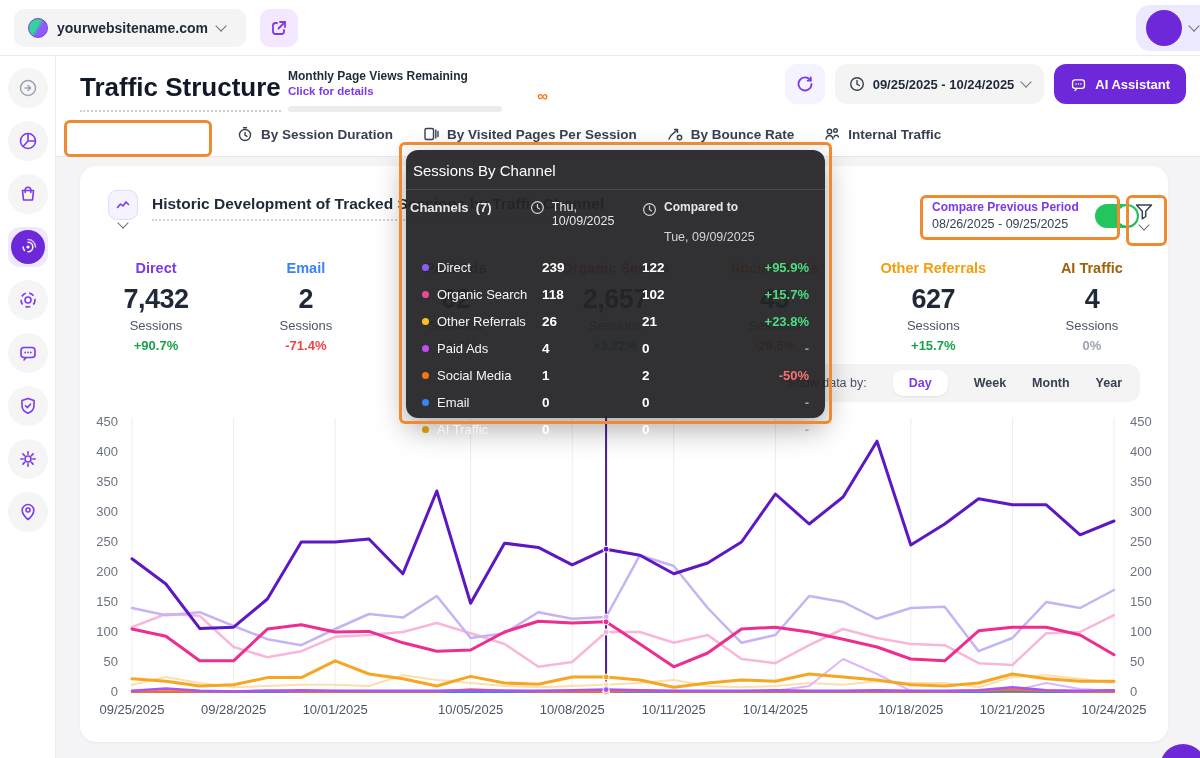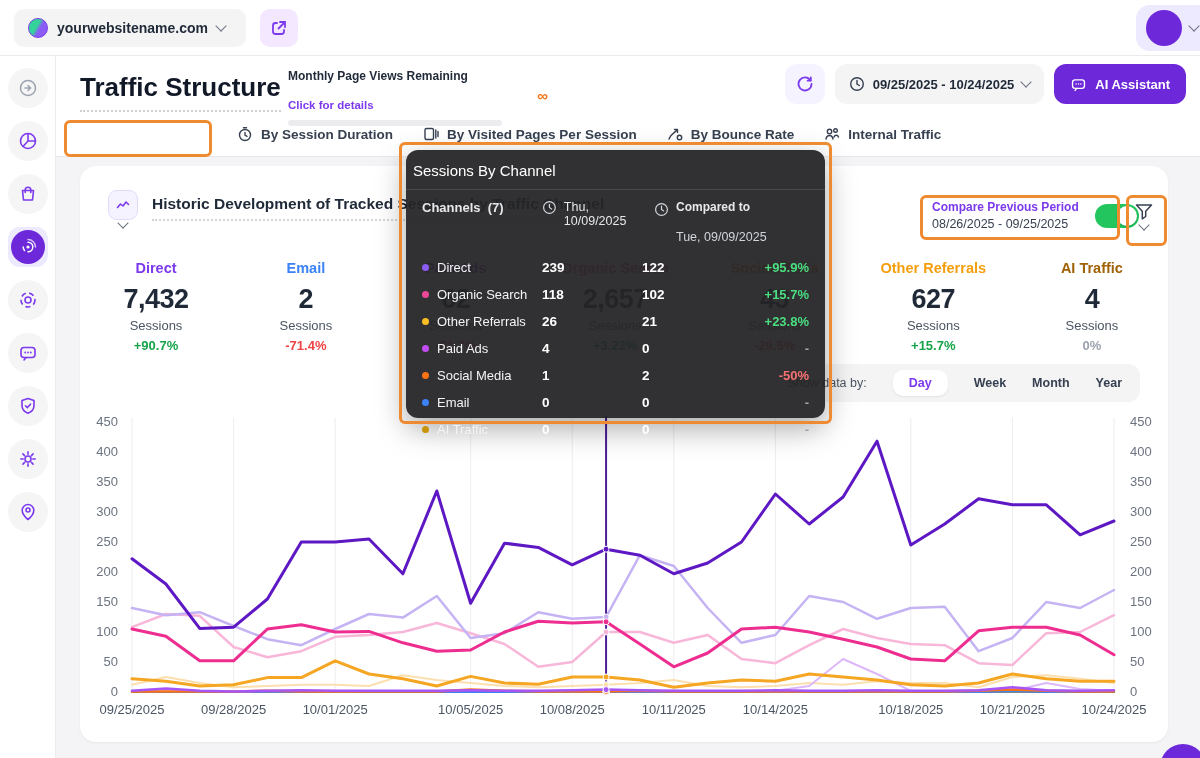--- a/index.html
+++ b/index.html
@@ -20,21 +20,21 @@
   .sidebar { position:absolute; left:0; top:56px; width:56px; height:702px; background:#fff; border-right:1px solid #ececee; display:flex; flex-direction:column; align-items:center; padding-top:12px; gap:13px; z-index:4; }
   .side-ico { width:40px; height:40px; border-radius:50%; background:#f5f5f6; display:flex; align-items:center; justify-content:center; cursor:pointer; }
   .side-ico.active-wrap { border-radius:12px; background:#ede9fe; }
   .side-ico.active-wrap .inner { width:34px; height:34px; border-radius:50%; background:#6d28d9; display:flex; align-items:center; justify-content:center; }
 
   
   .pagehead { position:absolute; left:56px; top:56px; width:1144px; height:101px; background:#fff; border-bottom:1px solid #e8e8ea; z-index:3; }
   .page-title { position:absolute; left:24px; top:16px; font-size:26px; font-weight:700; color:#111827; border-bottom:2px dotted #cfcfd4; padding-bottom:7px; }
   .quota { position:absolute; left:232px; top:13px; width:214px; }
   .quota-title { font-size:12px; font-weight:700; color:#1f2937; }
-  .quota-link { font-size:11.5px; font-weight:600; color:#7c3aed; margin-top:16px; cursor:pointer; }
+  .quota-link { font-size:11.5px; font-weight:600; color:#7c3aed; margin-top:2px; cursor:pointer; }
   .quota-bar { margin-top:9px; width:214px; height:6px; border-radius:3px; background:#ececee; }
   .quota-inf { position:absolute; right:-46px; top:18px; color:#f97316; font-size:15px; font-weight:700; }
   .headright { position:absolute; right:14px; top:8px; display:flex; align-items:center; gap:10px; }
   .refresh-btn { width:40px; height:40px; border-radius:12px; background:#f5f3ff; display:flex; align-items:center; justify-content:center; cursor:pointer; }
   .date-pill { height:40px; background:#f4f4f5; border-radius:12px; display:flex; align-items:center; gap:8px; padding:0 14px; cursor:pointer; }
   .date-pill span { font-size:13px; font-weight:600; color:#1f2937; }
   .ai-btn { height:40px; background:#6d28d9; border-radius:12px; display:flex; align-items:center; gap:8px; padding:0 16px; cursor:pointer; }
   .ai-btn span { font-size:13px; font-weight:700; color:#fff; }
 
   .tabs { position:absolute; left:22px; bottom:9px; display:flex; gap:30px; align-items:center; }
@@ -67,21 +67,21 @@
   .showdata { background:#f4f4f5; border-radius:12px; display:flex; align-items:center; gap:26px; padding:6px 18px 6px 16px; height:38px; }
   .showdata-label { font-size:12.5px; color:#4b5563; }
   .sd-opt { font-size:12.5px; font-weight:600; color:#374151; cursor:pointer; }
   .sd-opt.active { background:#fff; color:#7c3aed; border-radius:10px; padding:6px 16px; box-shadow:0 1px 2px rgba(0,0,0,.08); }
 
   .chart-wrap { margin-top:6px; }
 
   
   .tip { position:absolute; left:406px; top:150px; width:419px; height:268px; background:rgba(36,36,38,.94); border-radius:12px; z-index:50; color:#fff; box-shadow:0 10px 30px rgba(0,0,0,.35); }
   .tip-title { font-size:15px; font-weight:400; padding:12px 7px 10px; border-bottom:1px solid rgba(255,255,255,.12); }
-  .tip-head { display:grid; grid-template-columns:120px 112px 1fr; padding:10px 16px 4px; align-items:start; }
+  .tip-head { display:grid; grid-template-columns:120px 112px 1fr; padding:10px 4px 4px; align-items:start; }
   .tip-head .c1 { font-size:13px; font-weight:600; color:#e5e7eb; }
   .tip-date { display:flex; gap:7px; font-size:12.5px; color:#e5e7eb; }
   .tip-cmp { display:flex; gap:7px; align-items:flex-start; }
   .tip-cmp-label { font-size:12px; font-weight:700; color:#e5e7eb; }
   .tip-cmp-date { font-size:12.5px; color:#d1d5db; margin-top:16px; }
   .tip-rows { padding:6px 16px 10px; }
   .tip-row { display:grid; grid-template-columns:120px 100px 105px 1fr; align-items:center; height:27px; }
   .tr-name { display:flex; align-items:center; gap:8px; font-size:13px; color:#f3f4f6; }
   .dot { width:7px; height:7px; border-radius:50%; flex:0 0 7px; }
   .tr-val, .tr-prev { font-size:13.5px; font-weight:600; color:#fff; }

